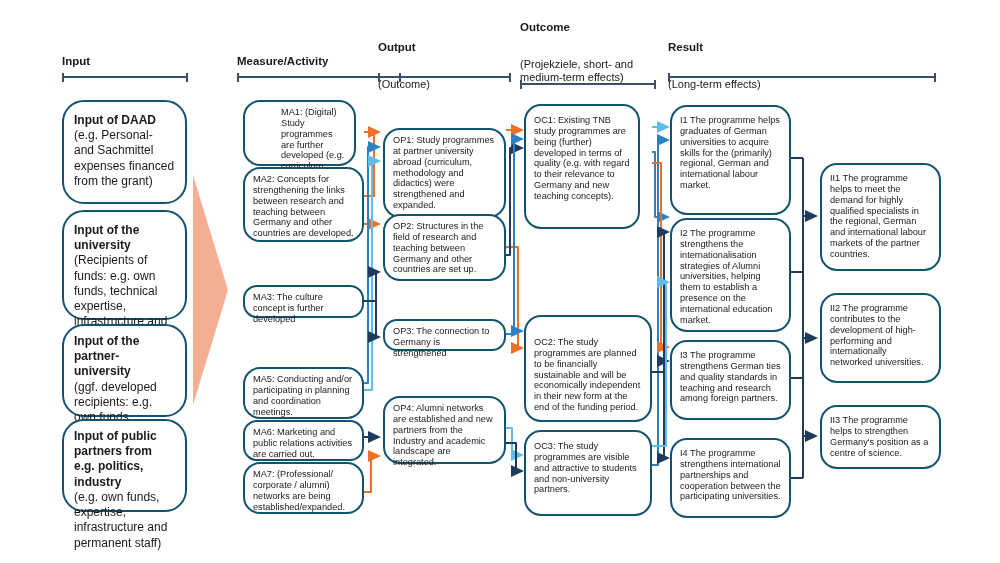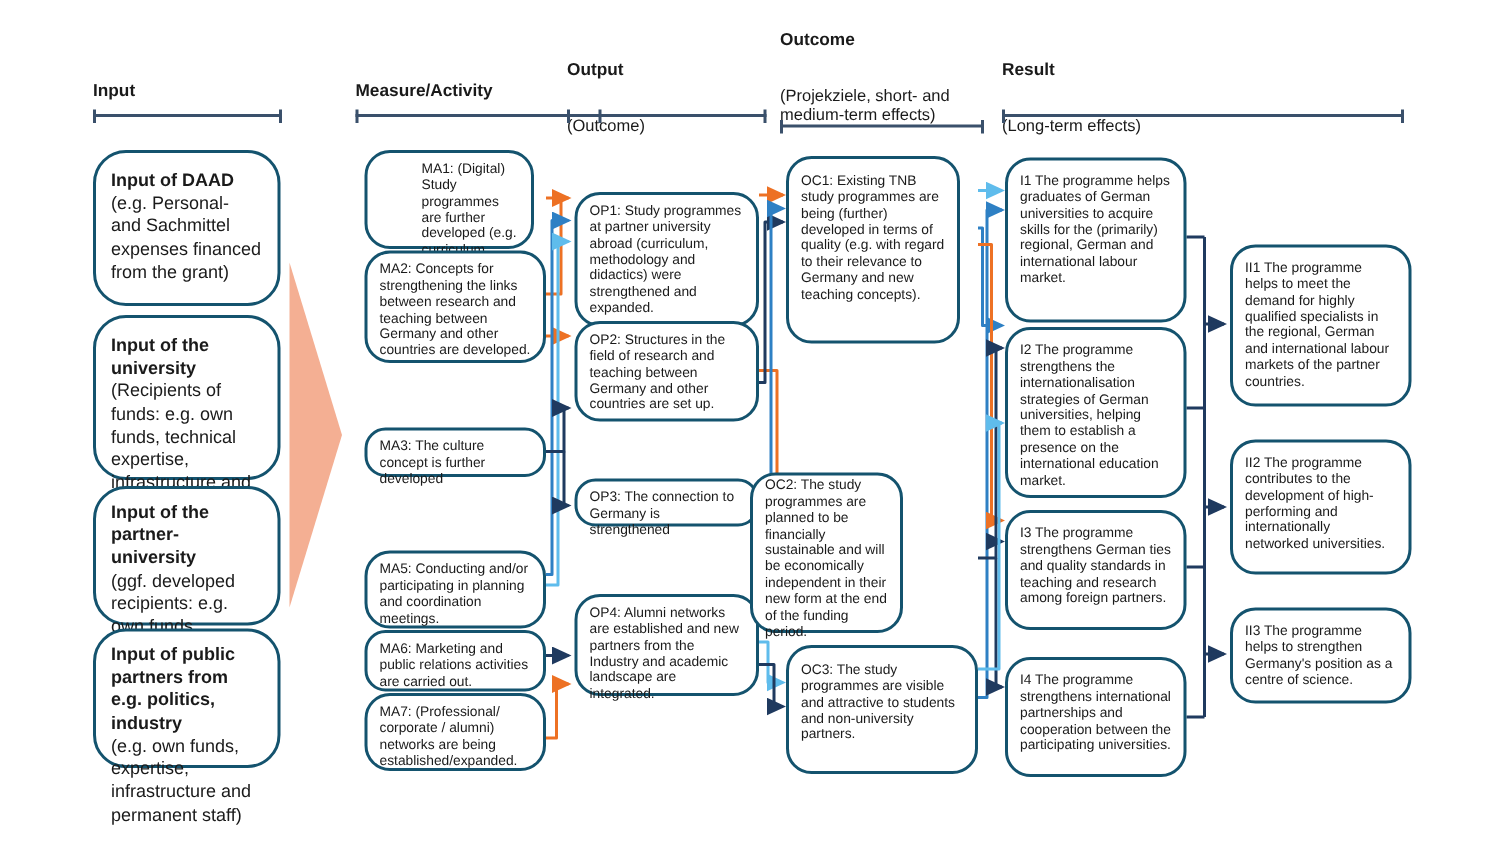--- a/index.html
+++ b/index.html
@@ -145,29 +145,29 @@
     <span class="txt">OP1: Study programmes at partner university abroad (curriculum, methodology and didactics) were strengthened and expanded.</span></div>
   <div class="box" style="left:383px;top:214px;width:123px;height:67px;">
     <span class="txt">OP2: Structures in the field of research and teaching between Germany and other countries are set up.</span></div>
   <div class="box small" style="left:383px;top:319px;width:123px;height:32px;">
     <span class="txt">OP3: The connection to Germany is strengthened</span></div>
   <div class="box" style="left:383px;top:396px;width:123px;height:68px;">
     <span class="txt">OP4: Alumni networks are established and new partners from the Industry and academic landscape are integrated.</span></div>
 
   <div class="box" style="left:524px;top:104px;width:116px;height:125px;padding-top:9px;">
     <span class="txt">OC1: Existing TNB study programmes are being (further) developed in terms of quality (e.g. with regard to their relevance to Germany and new teaching concepts).</span></div>
-  <div class="box" style="left:500px;top:315px;width:102px;height:107px;padding-top:1px;">
+  <div class="box" style="left:524px;top:315px;width:128px;height:107px;padding-top:20px;">
     <span class="txt">OC2: The study programmes are planned to be financially sustainable and will be economically independent in their new form at the end of the funding period.</span></div>
   <div class="box" style="left:524px;top:430px;width:128px;height:86px;padding-top:9px;">
     <span class="txt">OC3: The study programmes are visible and attractive to students and non-university partners.</span></div>
 
   <div class="box" style="left:670px;top:105px;width:121px;height:110px;padding-top:8px;">
     <span class="txt">I1 The programme helps graduates of German universities to acquire skills for the (primarily) regional, German and international labour market.</span></div>
   <div class="box" style="left:670px;top:218px;width:121px;height:114px;padding-top:8px;">
-    <span class="txt">I2 The programme strengthens the internationalisation strategies of German universities, helping them to establish a presence on the international education market.</span></div>
+    <span class="txt">I2 The programme strengthens the internationalisation strategies of Alumni universities, helping them to establish a presence on the international education market.</span></div>
   <div class="box" style="left:670px;top:340px;width:121px;height:80px;padding-top:8px;">
     <span class="txt">I3 The programme strengthens German ties and quality standards in teaching and research among foreign partners.</span></div>
   <div class="box" style="left:670px;top:438px;width:121px;height:80px;padding-top:8px;">
     <span class="txt">I4 The programme strengthens international partnerships and cooperation between the participating universities.</span></div>
 
   <div class="box" style="left:820px;top:163px;width:121px;height:108px;padding-top:8px;">
     <span class="txt">II1 The programme helps to meet the demand for highly qualified specialists in the regional, German and international labour markets of the partner countries.</span></div>
   <div class="box" style="left:820px;top:293px;width:121px;height:90px;padding-top:8px;">
     <span class="txt">II2 The programme contributes to the development of high-performing and internationally networked universities.</span></div>
   <div class="box" style="left:820px;top:405px;width:121px;height:64px;padding-top:8px;">

